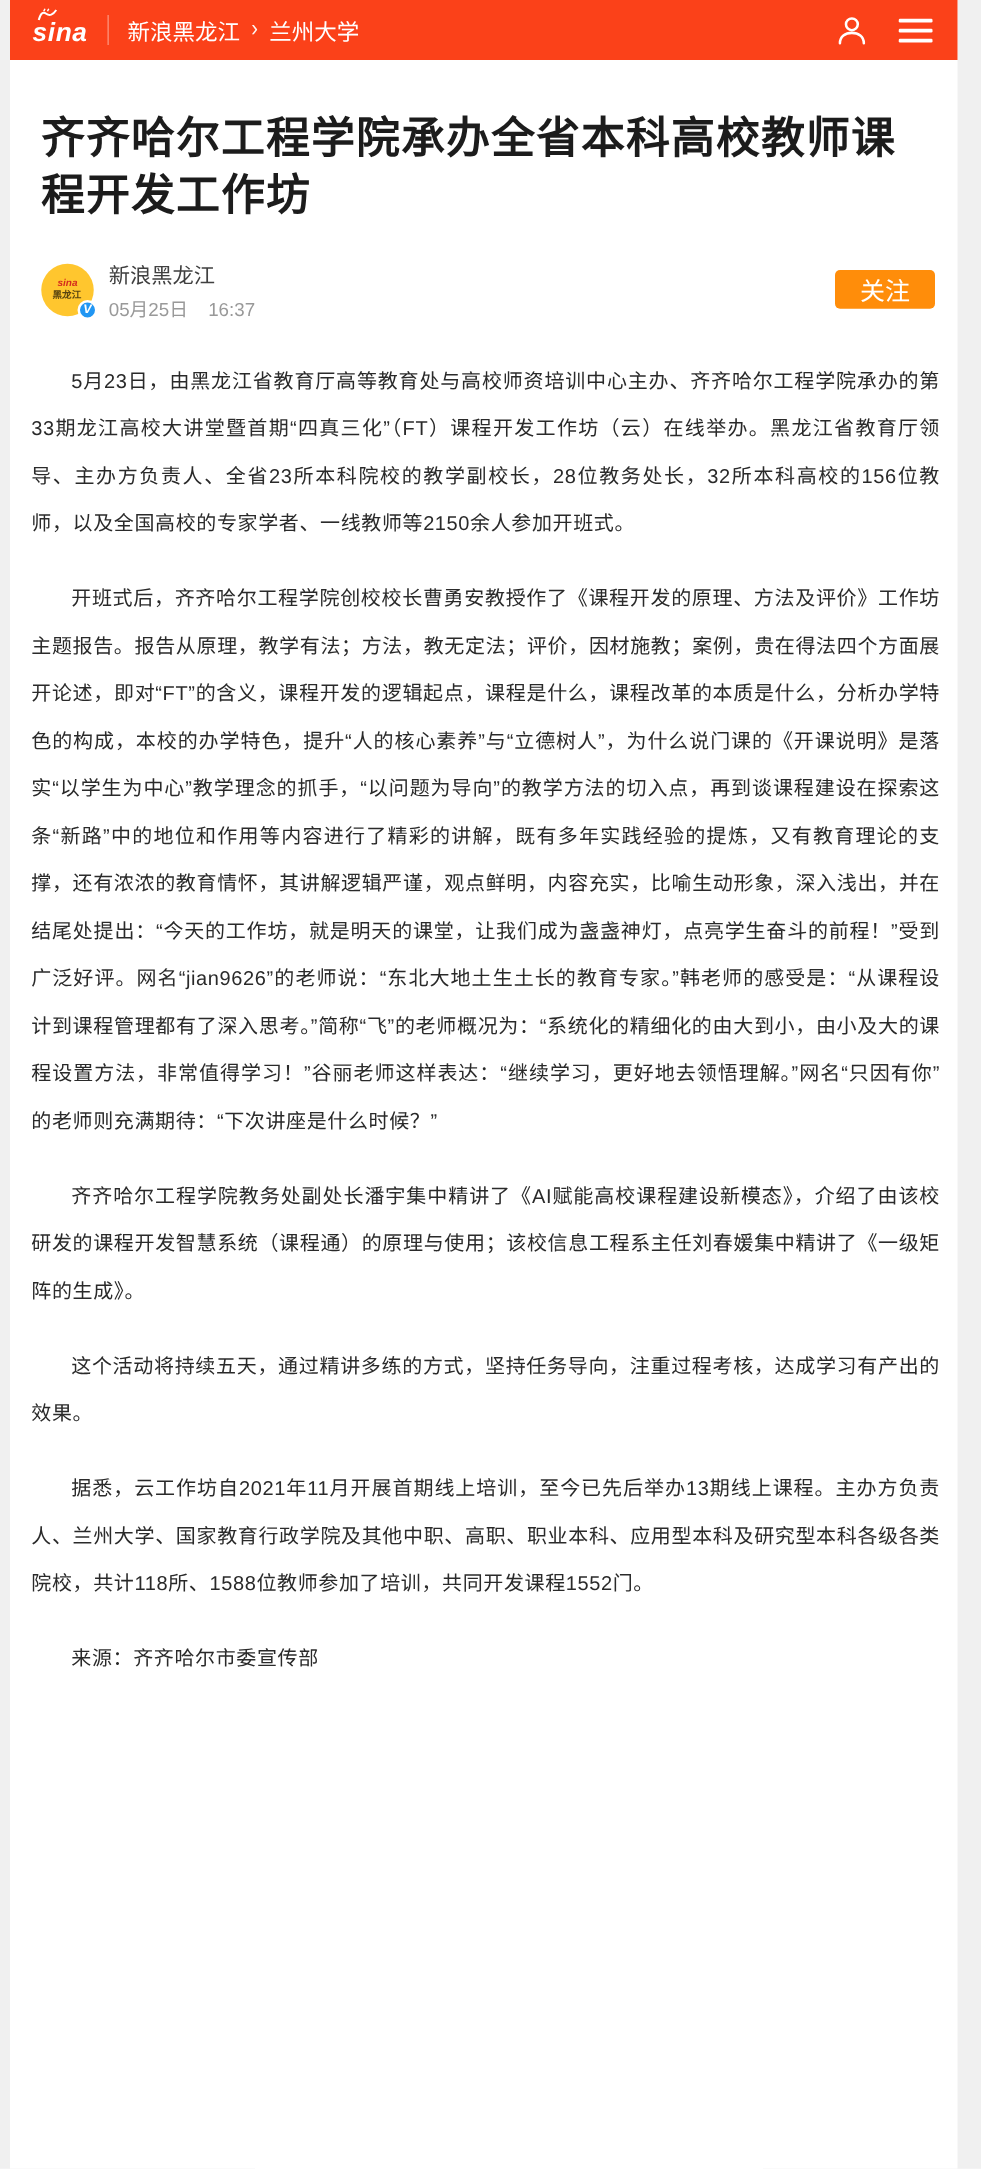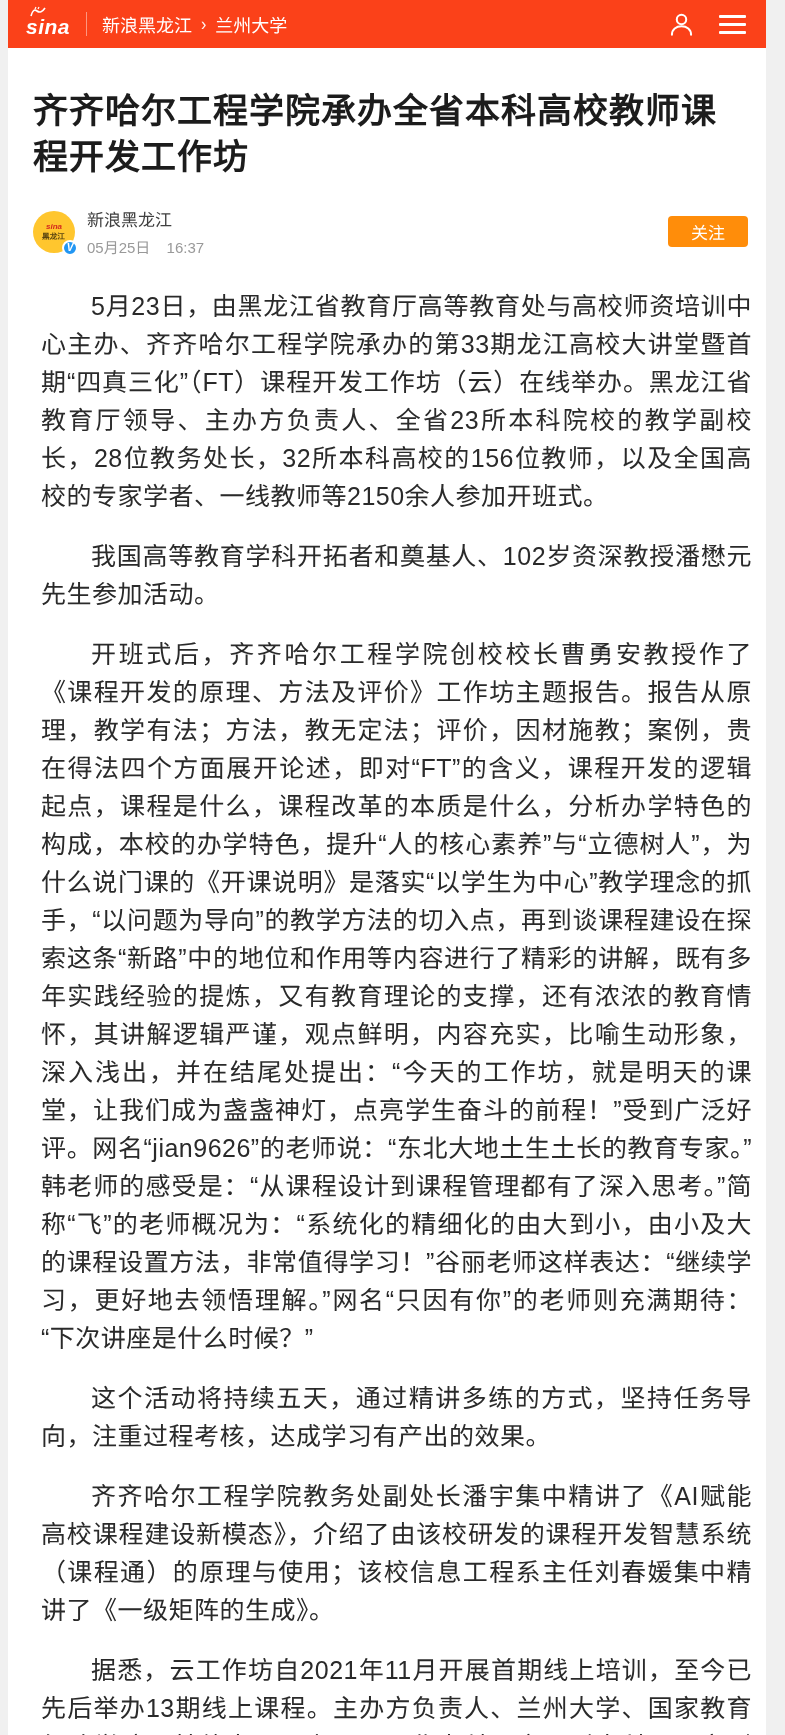--- a/index.html
+++ b/index.html
@@ -93,36 +93,36 @@
     display:flex;align-items:center;justify-content:center;
   }
   .author-meta{margin-left:12px;}
   .author-name{font-size:17px;color:#404040;cursor:pointer;}
   .author-date{font-size:15px;color:var(--meta_text);margin-top:5px;}
   .author-date .time{margin-left:12px;}
   .follow-btn{
     margin-left:auto;
     width:80px;height:31px;
     background:var(--follow_bg);
-    color:#fff;font-size:17px;
+    color:#fff;font-size:20px;
     border:none;border-radius:4px;
     display:flex;align-items:center;justify-content:center;
     cursor:pointer;
     font-family:inherit;
   }
   
   .article-body{padding:8px 14px 70px 17px;}
   .para{
-    font-size:25px;
+    font-size:16px;
     line-height:38px;
     color:var(--body_text);
     text-align:justify;
     text-indent:2em;
     letter-spacing:0.5px;
-    margin:22px 0 0 16px;
+    margin:22px 0 0 0;
   }
 </style>
 </head>
 <body>
 
 <div class="card">
 
   <div class="topbar">
     <div class="logo">
       <svg width="18" height="12" viewBox="0 0 18 12">
@@ -167,21 +167,20 @@
       <div class="author-date">
         <span>05月25日</span>
         <span class="time">16:37</span>
       </div>
     </div>
     <button class="follow-btn">关注</button>
   </div>
 
   <div class="article-body">
     <p class="para">5月23日，由黑龙江省教育厅高等教育处与高校师资培训中心主办、齐齐哈尔工程学院承办的第33期龙江高校大讲堂暨首期“四真三化”（FT）课程开发工作坊（云）在线举办。黑龙江省教育厅领导、主办方负责人、全省23所本科院校的教学副校长，28位教务处长，32所本科高校的156位教师，以及全国高校的专家学者、一线教师等2150余人参加开班式。</p>
-      <p class="para">我国高等教育学科开拓者和奠基人、102岁资深教授潘懋元先生参加活动。</p>
       <p class="para">开班式后，齐齐哈尔工程学院创校校长曹勇安教授作了《课程开发的原理、方法及评价》工作坊主题报告。报告从原理，教学有法；方法，教无定法；评价，因材施教；案例，贵在得法四个方面展开论述，即对“FT”的含义，课程开发的逻辑起点，课程是什么，课程改革的本质是什么，分析办学特色的构成，本校的办学特色，提升“人的核心素养”与“立德树人”，为什么说门课的《开课说明》是落实“以学生为中心”教学理念的抓手，“以问题为导向”的教学方法的切入点，再到谈课程建设在探索这条“新路”中的地位和作用等内容进行了精彩的讲解，既有多年实践经验的提炼，又有教育理论的支撑，还有浓浓的教育情怀，其讲解逻辑严谨，观点鲜明，内容充实，比喻生动形象，深入浅出，并在结尾处提出：“今天的工作坊，就是明天的课堂，让我们成为盏盏神灯，点亮学生奋斗的前程！”受到广泛好评。网名“jian9626”的老师说：“东北大地土生土长的教育专家。”韩老师的感受是：“从课程设计到课程管理都有了深入思考。”简称“飞”的老师概况为：“系统化的精细化的由大到小，由小及大的课程设置方法，非常值得学习！”谷丽老师这样表达：“继续学习，更好地去领悟理解。”网名“只因有你”的老师则充满期待：“下次讲座是什么时候？”</p>
+      <p class="para">齐齐哈尔工程学院教务处副处长潘宇集中精讲了《AI赋能高校课程建设新模态》，介绍了由该校研发的课程开发智慧系统（课程通）的原理与使用；该校信息工程系主任刘春媛集中精讲了《一级矩阵的生成》。</p>
       <p class="para">这个活动将持续五天，通过精讲多练的方式，坚持任务导向，注重过程考核，达成学习有产出的效果。</p>
-      <p class="para">齐齐哈尔工程学院教务处副处长潘宇集中精讲了《AI赋能高校课程建设新模态》，介绍了由该校研发的课程开发智慧系统（课程通）的原理与使用；该校信息工程系主任刘春媛集中精讲了《一级矩阵的生成》。</p>
       <p class="para">据悉，云工作坊自2021年11月开展首期线上培训，至今已先后举办13期线上课程。主办方负责人、兰州大学、国家教育行政学院及其他中职、高职、职业本科、应用型本科及研究型本科各级各类院校，共计118所、1588位教师参加了培训，共同开发课程1552门。</p>
       <p class="para">来源：齐齐哈尔市委宣传部</p>
   </div>
 
 </div>
 
 </body></html>

